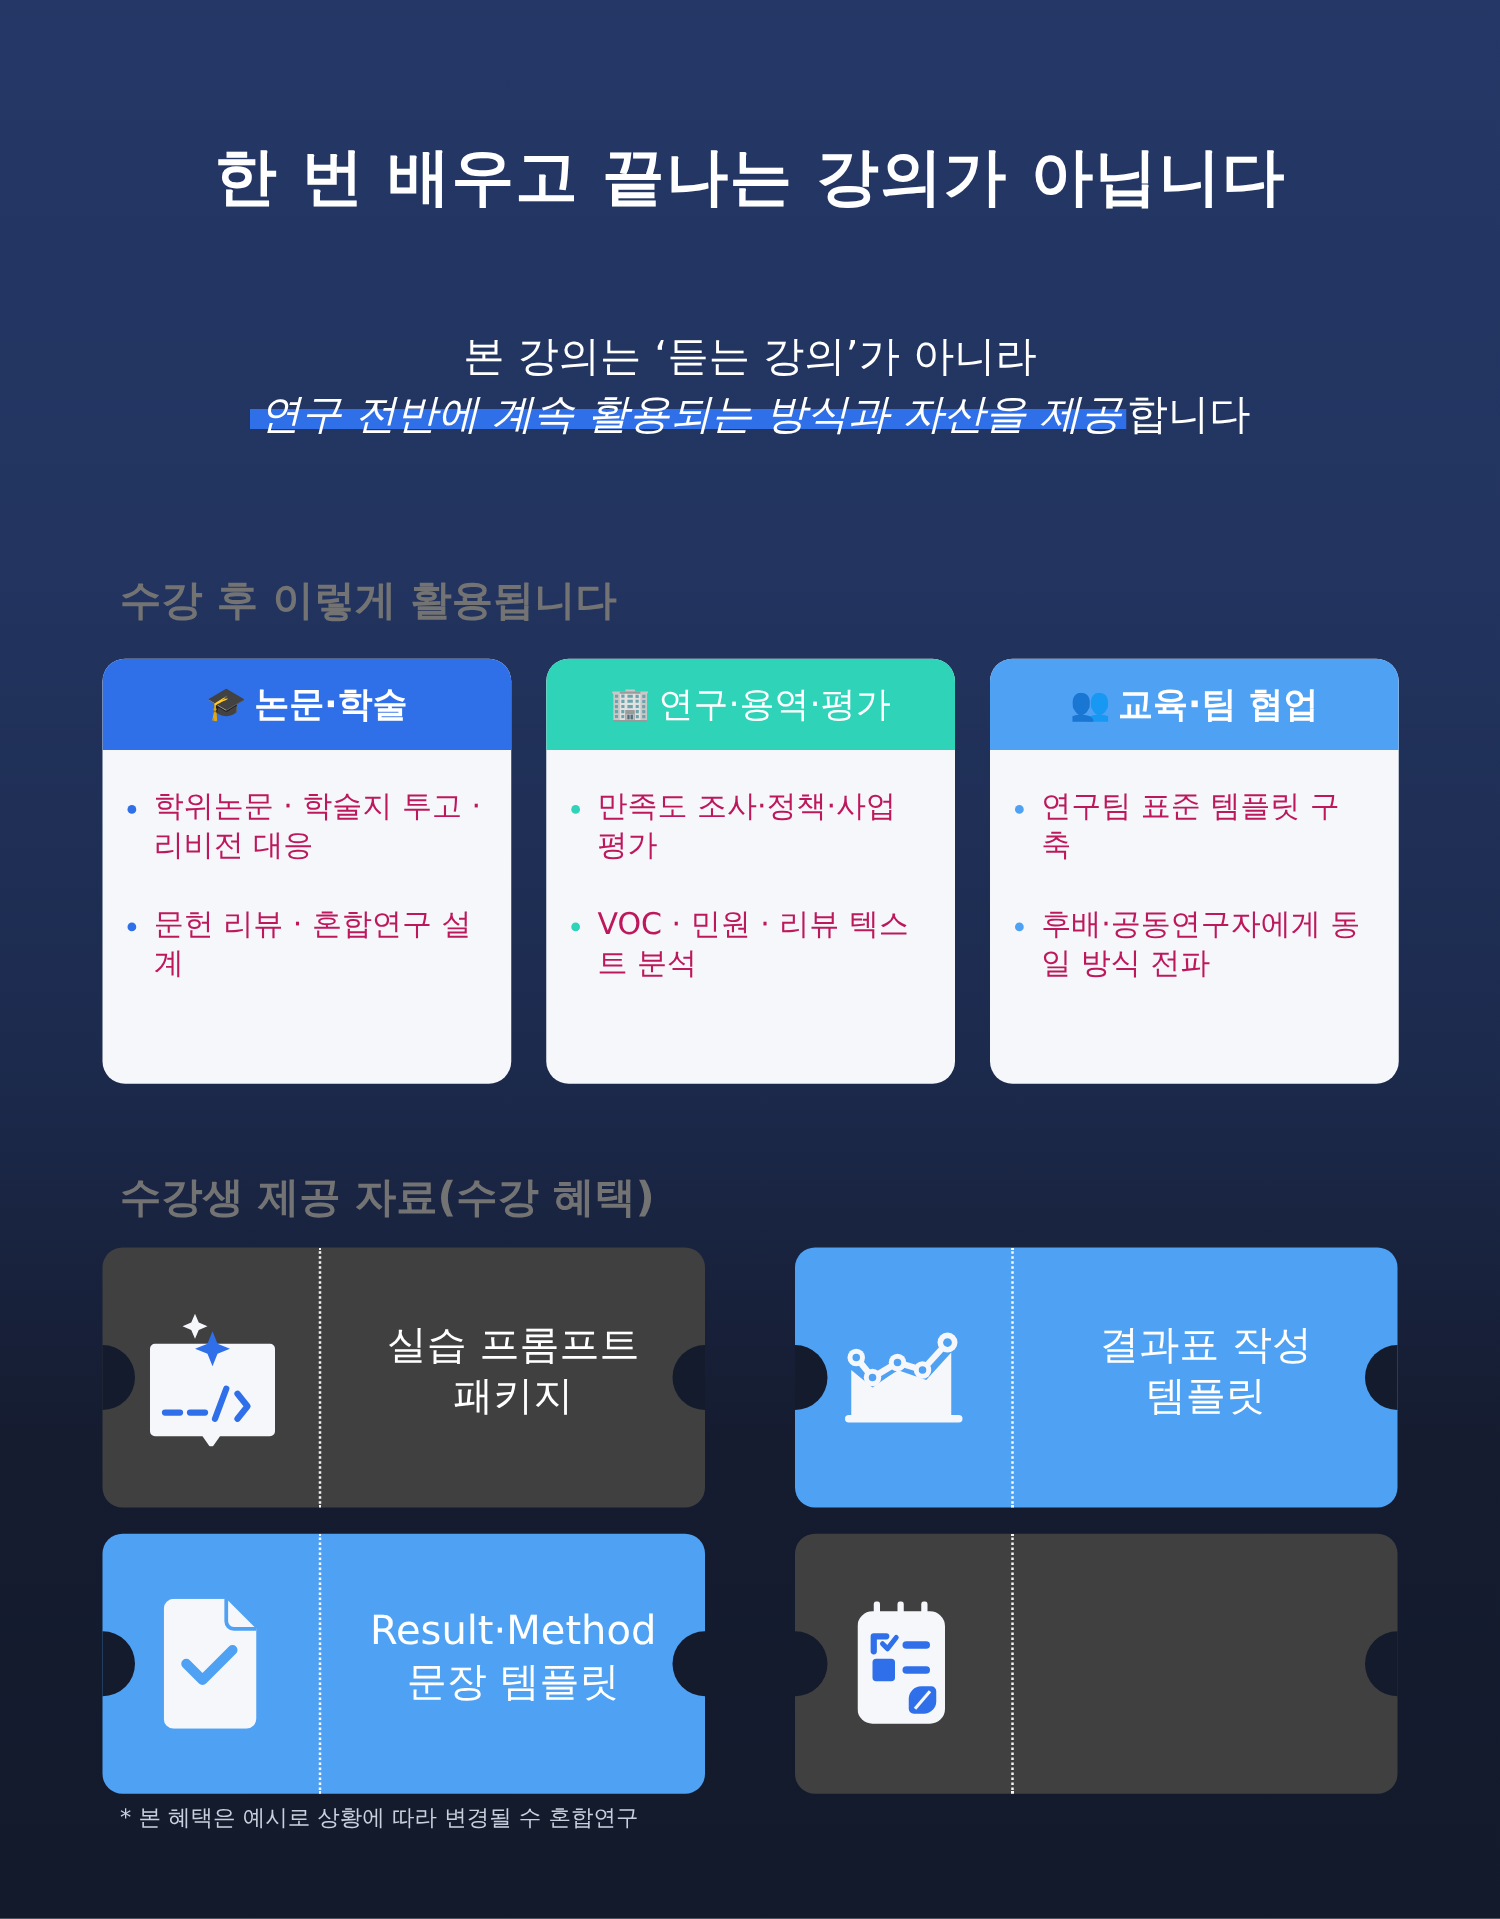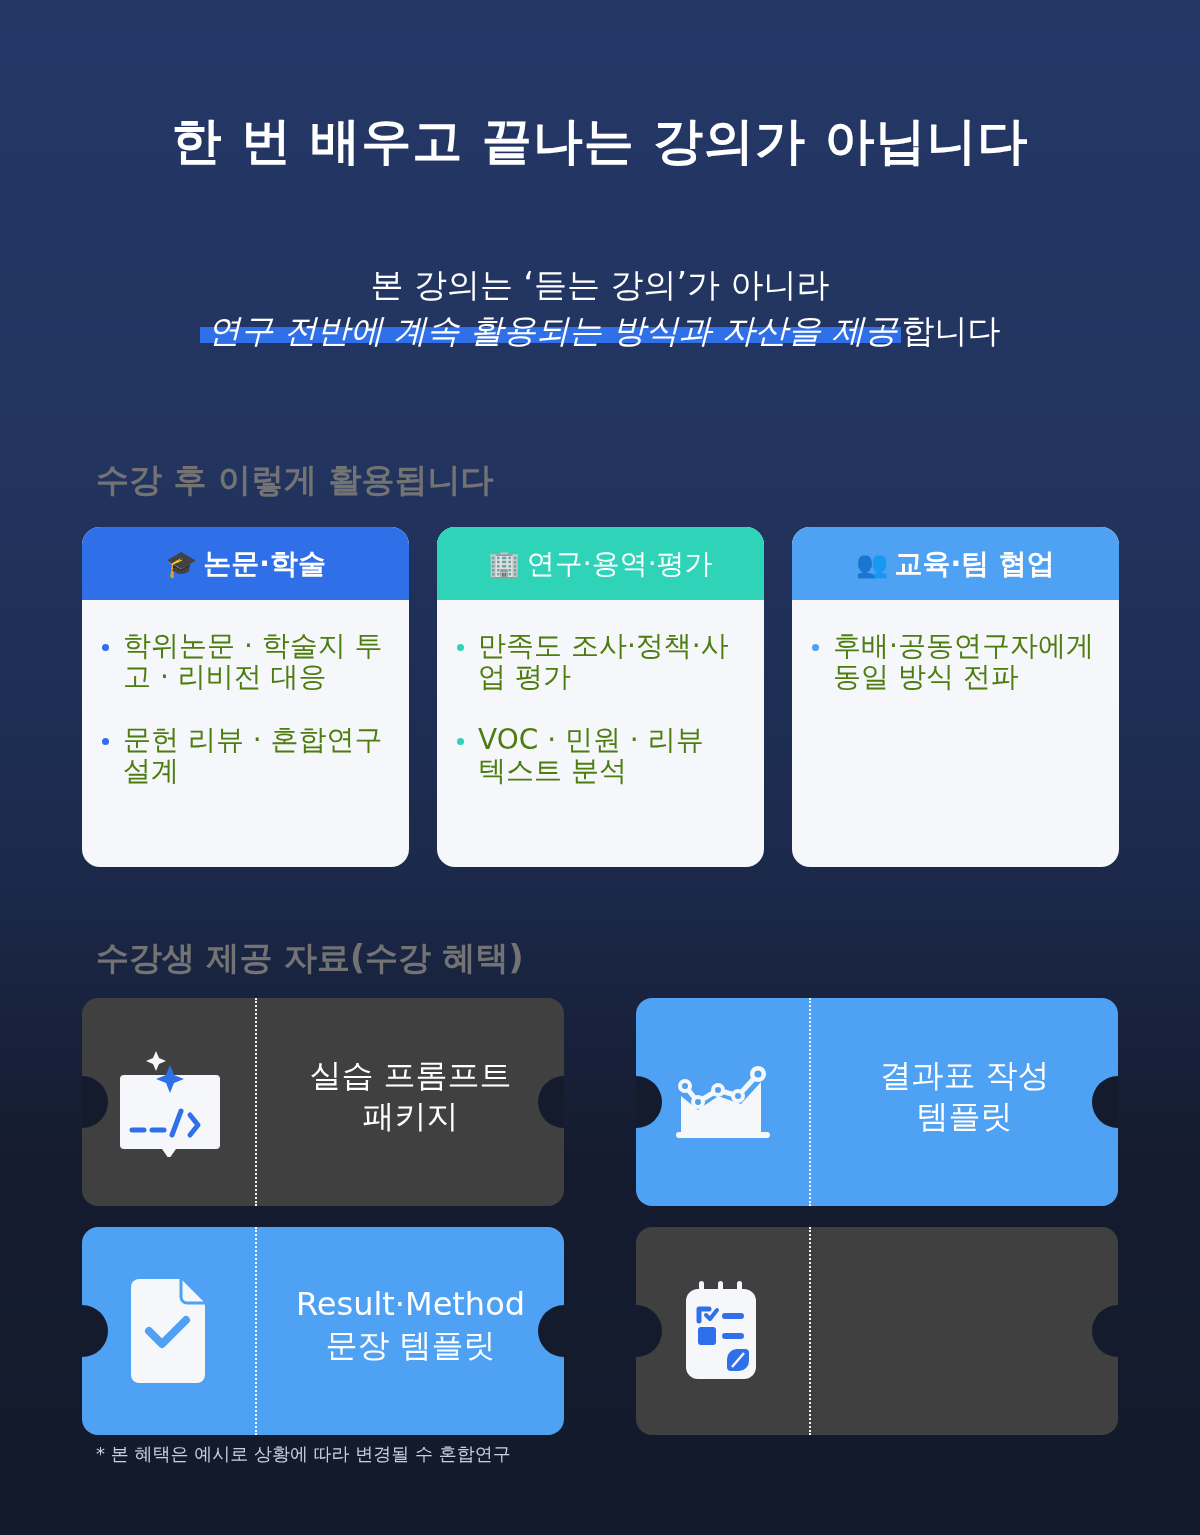--- a/index.html
+++ b/index.html
@@ -40,21 +40,21 @@
     .use-card-header {
       height: 73px; display: flex; align-items: center; justify-content: center;
       font-size: 28px; font-weight: bold; color: #ffffff; gap: 6px;
     }
     .use-card-header .emoji { font-size: 26px; }
     .use-card-body { padding: 30px 24px 0 20px; }
     .use-item { display: flex; margin-bottom: 32px; }
     .use-item .dot {
       width: 7px; height: 7px; border-radius: 50%; margin-top: 14px; margin-right: 14px; flex: 0 0 7px;
     }
-    .use-item .text { font-size: 28px; line-height: 31px; color: #4d7c0f; font-weight: 500; }
+    .use-item .text { font-size: 24px; line-height: 31px; color: #be185d; font-weight: 500; }
 
     .tickets { position: absolute; top: 998px; left: 82px; width: 1036px; }
     .ticket {
       position: absolute; width: 482px; height: 208px; border-radius: 16px; overflow: hidden;
     }
     .ticket .notch {
       position: absolute; top: 78px; width: 52px; height: 52px; border-radius: 50%; background: #131b2c;
     }
     .ticket .notch.left { left: -26px; }
     .ticket .notch.right { right: -26px; }
@@ -128,20 +128,24 @@
         </div>
       </div>
     </div>
 
     <div class="use-card">
       <div class="use-card-header" style="background:#4fa1f3;">
         <span class="emoji">👥</span>
         <span>교육·팀 협업</span>
       </div>
       <div class="use-card-body">
+        <div class="use-item">
+          <span class="dot" style="background:#4fa1f3;"></span>
+          <span class="text">연구팀 표준 템플릿 구축</span>
+        </div>
         <div class="use-item">
           <span class="dot" style="background:#4fa1f3;"></span>
           <span class="text">후배·공동연구자에게 동일 방식 전파</span>
         </div>
       </div>
     </div>
   </div>
 
   <h2 class="section-title" style="top:936px;">수강생 제공 자료(수강 혜택)</h2>
 

